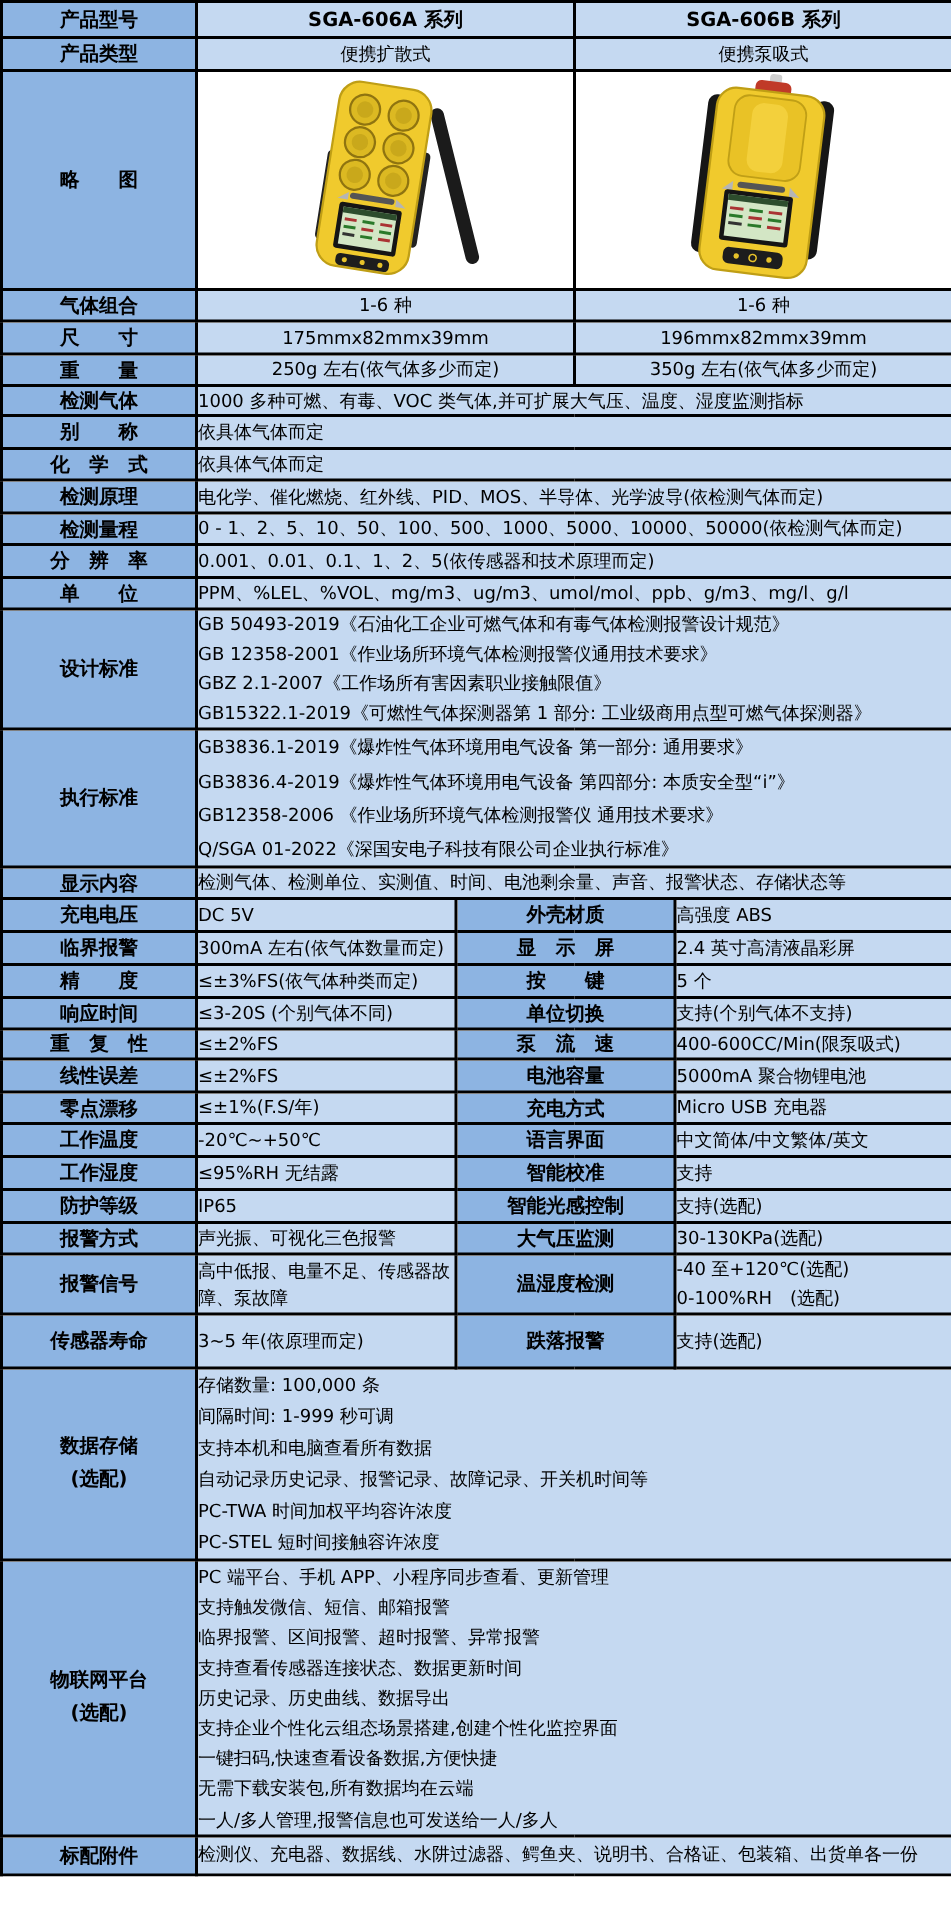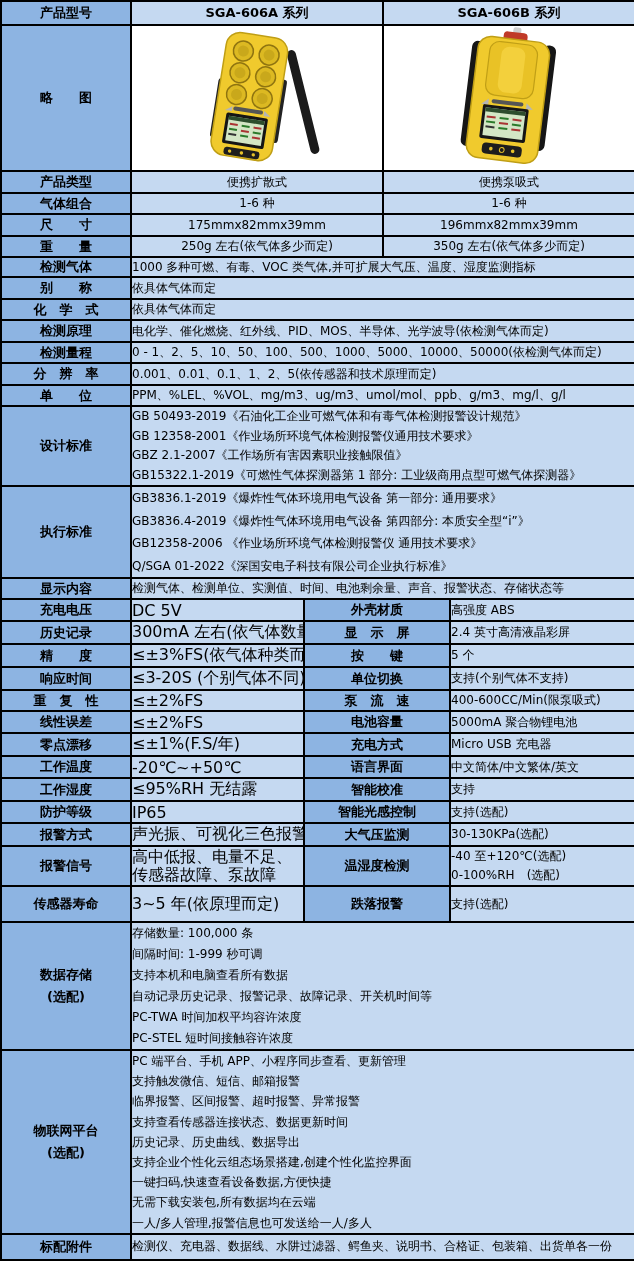--- a/index.html
+++ b/index.html
@@ -2,21 +2,21 @@
 <html><head>
 <meta charset="utf-8">
 <style>
   html,body { margin:0; padding:0; background:#fff; }
   body { width:634px; font-family:"DejaVu Sans","Liberation Sans",sans-serif; color:#000; }
   table.spec { border-collapse:collapse; table-layout:fixed; width:634px; }
   table.spec td { border:2px solid #000; padding:0; overflow:hidden; vertical-align:middle; }
   .lab  { background:#8DB4E2; font-weight:bold; font-size:13px; text-align:center; }
   .hdr  { background:#C5D9F1; font-weight:bold; font-size:13px; text-align:center; }
   .val  { background:#C5D9F1; font-size:12px; padding:0 5px; white-space:nowrap; }
-  .valw { background:#C5D9F1; font-size:16px; padding:0 4px; white-space:nowrap; }
+  .valw { background:#C5D9F1; font-size:12px; padding:0 4px; white-space:nowrap; }
   .ctr  { text-align:center; }
   .wrap { white-space:normal; line-height:18px; }
   .imgcell { background:#ffffff; text-align:center; vertical-align:middle; }
   .lines div { white-space:nowrap; }
   .lh195 div { line-height:19.5px; }
   .lh225 div { line-height:22.5px; }
   .lh21  div { line-height:21px; }
   .lh20  div { line-height:20.2px; }
   .lh19  div { line-height:19px; }
   .lablines div { line-height:22px; }
@@ -32,20 +32,26 @@
       <col style="width:79px">
       <col style="width:67px">
       <col style="width:185px">
   </colgroup>
 
   <tbody>
       <tr style="height:24px">
     <td class="lab">产品型号</td>
     <td class="hdr" colspan="2">SGA-606A 系列</td>
     <td class="hdr" colspan="2">SGA-606B 系列</td>
+  </tr>
+
+  <tr style="height:22px">
+    <td class="lab">产品类型</td>
+    <td class="val ctr" colspan="2">便携扩散式</td>
+    <td class="val ctr" colspan="2">便携泵吸式</td>
   </tr>
 
   <tr style="height:146px">
     <td class="lab">略　　图</td>
     <td class="imgcell" colspan="2">
       <svg width="250" height="142" viewBox="0 0 250 142">
         <g transform="rotate(9 120 72)">
           <line x1="152" y1="22" x2="190" y2="112" stroke="#1b1b1b" stroke-width="9" stroke-linecap="round"></line>
           <rect x="84" y="56" width="8" height="60" rx="3" fill="#222"></rect>
           <rect x="144" y="48" width="8" height="64" rx="3" fill="#222"></rect>
@@ -112,26 +118,20 @@
               <rect x="118" y="101" width="9" height="2" fill="#2a7a2a"></rect>
               <rect x="131" y="101" width="9" height="2" fill="#aa3333"></rect>
           <rect x="104" y="118" width="40" height="11" rx="4" fill="#1d1d1d"></rect>
           <circle cx="113" cy="123.5" r="1.8" fill="#E6C22A"></circle>
               <circle cx="124" cy="123.5" r="2.4" fill="none" stroke="#E6C22A" stroke-width="1"></circle>
               <circle cx="135" cy="123.5" r="1.8" fill="#E6C22A"></circle>
         </g>
       </svg>
     </td>
   </tr>
-
-  <tr style="height:22px">
-    <td class="lab">产品类型</td>
-    <td class="val ctr" colspan="2">便携扩散式</td>
-    <td class="val ctr" colspan="2">便携泵吸式</td>
-  </tr>
   <tr style="height:21px">
     <td class="lab">气体组合</td>
     <td class="val ctr" colspan="2">1-6 种</td>
     <td class="val ctr" colspan="2">1-6 种</td>
   </tr>
   <tr style="height:22px">
     <td class="lab">尺　　寸</td>
     <td class="val ctr" colspan="2">175mmx82mmx39mm</td>
     <td class="val ctr" colspan="2">196mmx82mmx39mm</td>
   </tr>
@@ -195,21 +195,21 @@
     <td class="val" colspan="4">检测气体、检测单位、实测值、时间、电池剩余量、声音、报警状态、存储状态等</td>
   </tr>
 
   <tr style="height:22px">
     <td class="lab">充电电压</td>
     <td class="valw">DC 5V</td>
     <td class="lab" colspan="2">外壳材质</td>
     <td class="val">高强度 ABS</td>
   </tr>
   <tr style="height:22px">
-    <td class="lab">历史记录</td>
+    <td class="lab">临界报警</td>
     <td class="valw">300mA 左右(依气体数量而定)</td>
     <td class="lab" colspan="2">显　示　屏</td>
     <td class="val">2.4 英寸高清液晶彩屏</td>
   </tr>
   <tr style="height:22px">
     <td class="lab">精　　度</td>
     <td class="valw">≤±3%FS(依气体种类而定)</td>
     <td class="lab" colspan="2">按　　键</td>
     <td class="val">5 个</td>
   </tr>

